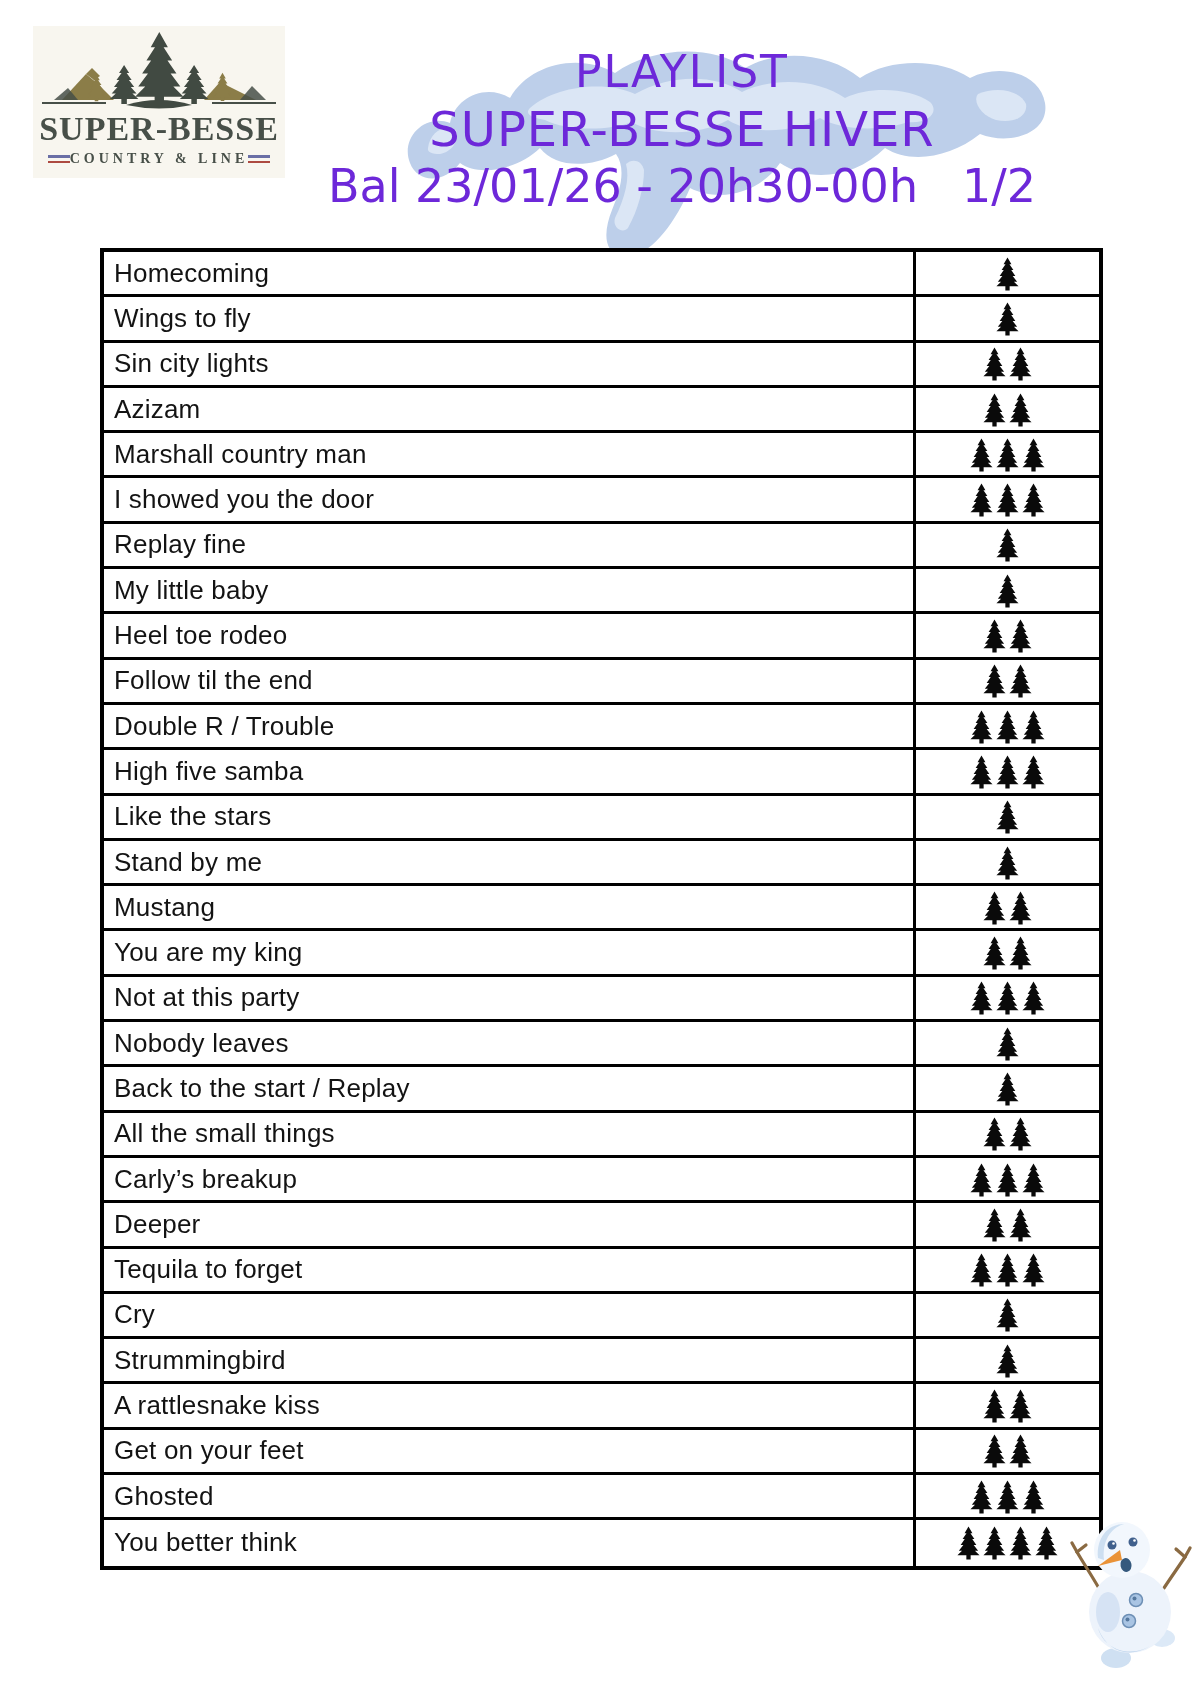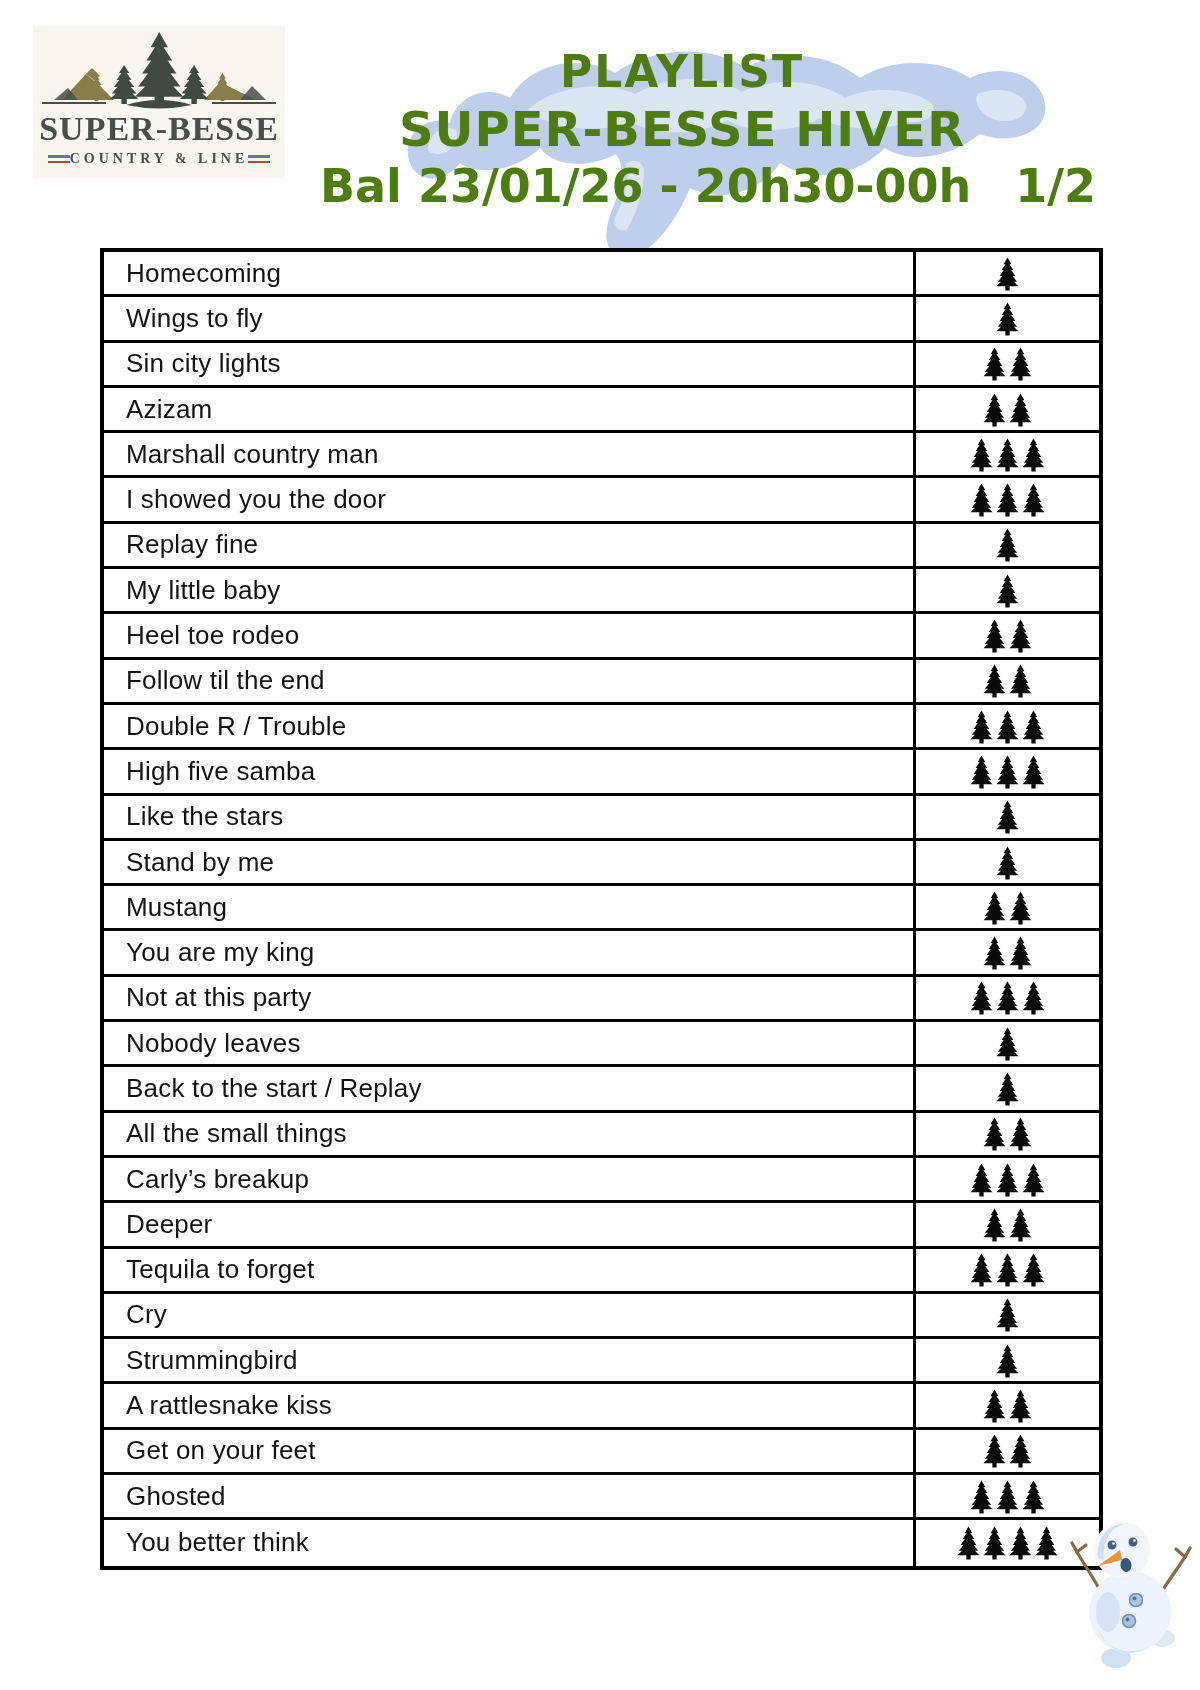--- a/index.html
+++ b/index.html
@@ -22,39 +22,39 @@
     font-family:"Liberation Serif",serif;font-weight:bold;font-size:14px;
     letter-spacing:4px;color:#474f48;white-space:nowrap;
   }
   .stripes{display:inline-flex;flex-direction:column;gap:3px;width:22px;}
   .stripes .s-blue{height:2.5px;background:#6a6fa5;}
   .stripes .s-red{height:2.5px;background:#ad4a41;}
   
   .watercolor{position:absolute;left:380px;top:28px;z-index:0;}
   .header{
     position:absolute;left:320px;top:44px;width:724px;text-align:center;z-index:1;
-    color:#4d7c0f;font-family:"DejaVu Sans",sans-serif;font-weight:700;
+    color:#6d28d9;font-family:"DejaVu Sans",sans-serif;font-weight:400;
   }
   .h1{font-size:44px;letter-spacing:2px;line-height:56px;}
   .h2{font-size:48px;letter-spacing:1px;line-height:58px;}
   .h3{font-size:46px;letter-spacing:0px;line-height:56px;white-space:nowrap;}
   .h3 .pg{margin-left:44px;}
   
   .table{
     position:absolute;left:100px;top:248px;width:1003px;
     border:4px solid #000;background:#fff;z-index:1;box-sizing:border-box;
   }
   .trow{
     display:grid;grid-template-columns:812px 1fr;height:45.3px;
     border-bottom:3px solid #000;box-sizing:border-box;
   }
   .trow:last-child{border-bottom:none;}
   .tcell{display:flex;align-items:center;box-sizing:border-box;}
   .tcell.title{
-    border-right:3px solid #000;padding-left:22px;
+    border-right:3px solid #000;padding-left:10px;
     font-family:"Liberation Sans",sans-serif;font-size:26px;font-weight:400;
     color:#131313;letter-spacing:0.2px;
   }
   .tcell.diff{justify-content:center;gap:1px;}
   .tree{width:25px;height:35px;fill:#0a0a0a;}
   
   .snowman{position:absolute;left:1070px;top:1508px;z-index:2;}
   .hidden-defs{position:absolute;width:0;height:0;overflow:hidden;}
 </style>
 </head>

